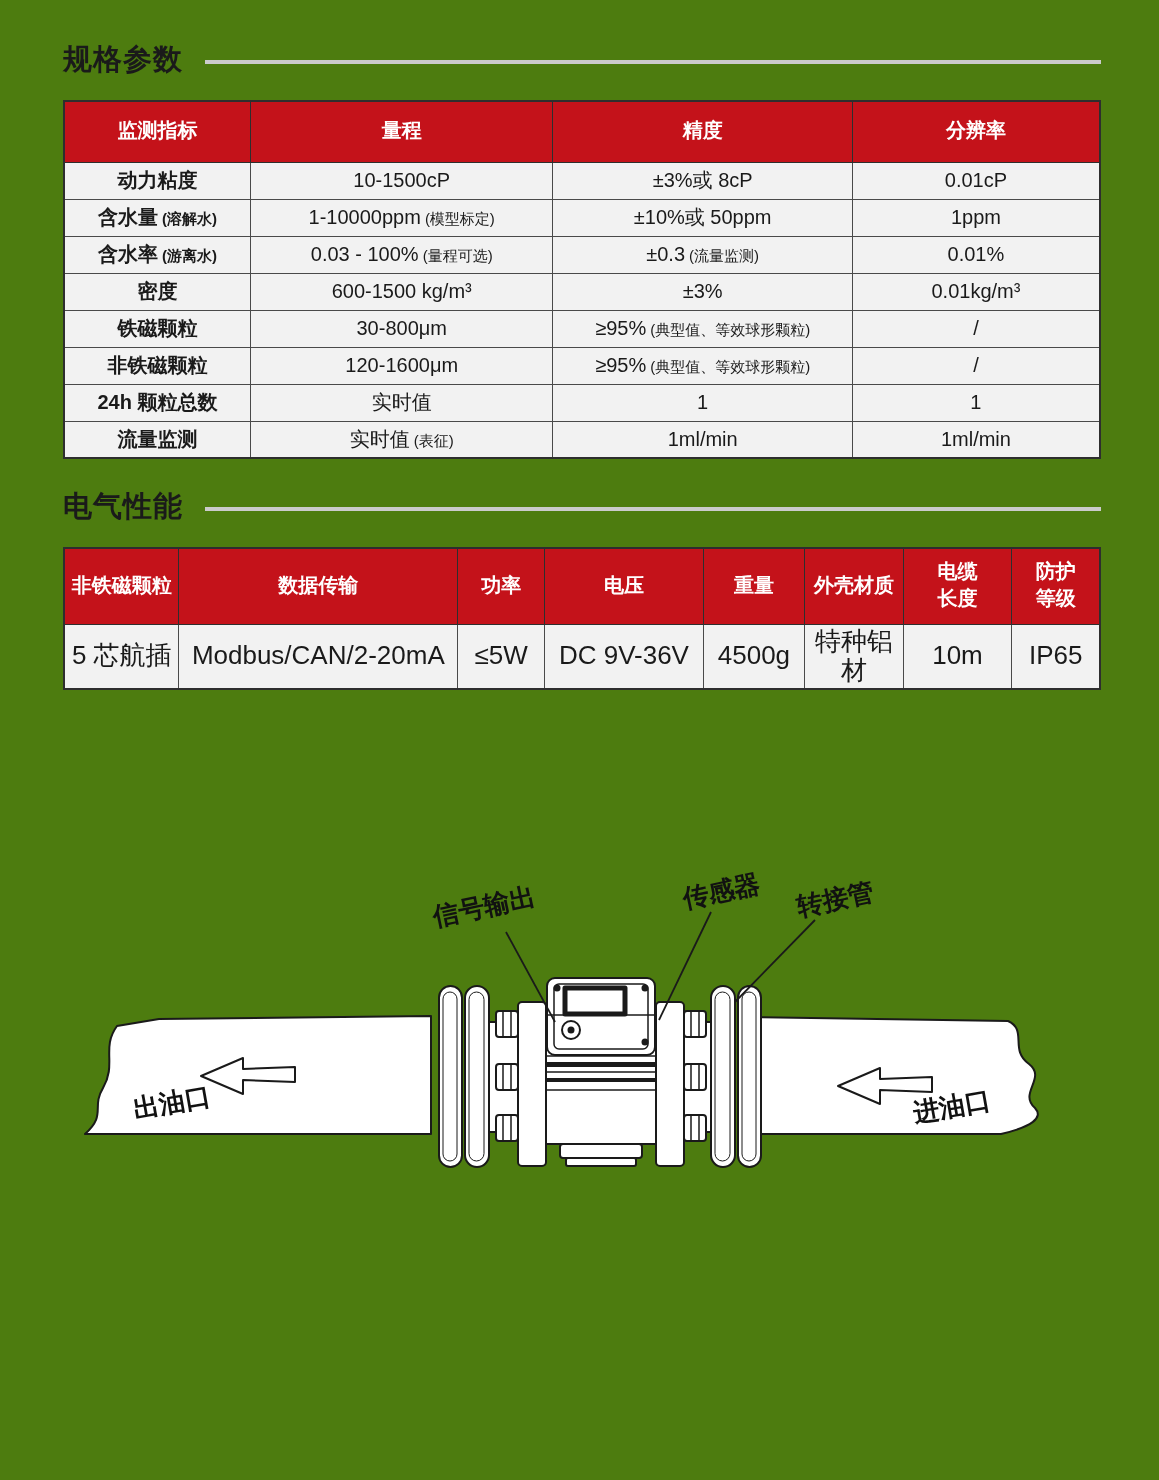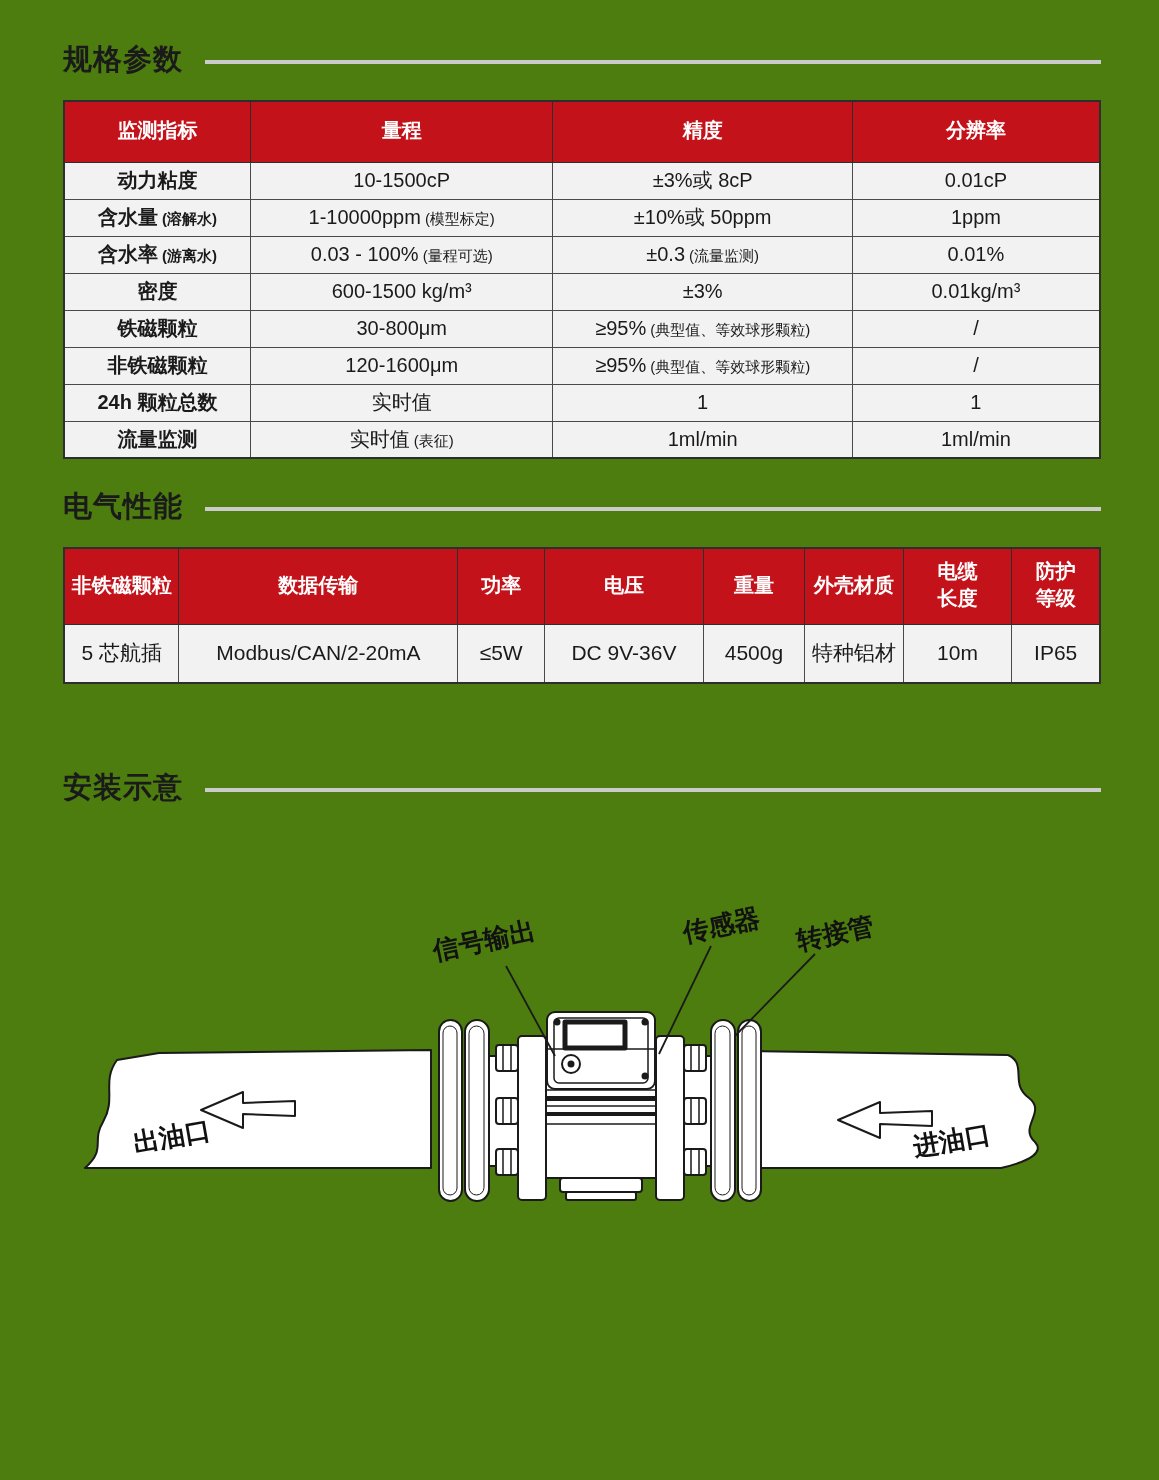--- a/index.html
+++ b/index.html
@@ -21,21 +21,21 @@
 
   table.t{border-collapse:collapse;width:100%;table-layout:fixed;border:2px solid var(--border-dark);}
   table.t th{background:var(--red);color:#fff;font-size:20px;font-weight:bold;
     border:1px solid var(--border-dark);text-align:center;vertical-align:middle;
     padding:4px 2px;line-height:1.35;font-family:Liberation Mono, monospace;}
   table.t td{background:var(--rowbg);border:1px solid var(--border);text-align:center;
     vertical-align:middle;font-size:20px;line-height:1.15;padding:2px 4px;}
   table.t1 th{height:61px;}
   table.t1 td{height:37px;}
   table.t2 th{height:76px;}
-  table.t2 td{height:59px;font-size:21px;}
+  table.t2 td{height:59px;font-size:26px;}
   td.name{font-weight:bold;}
   .note{font-size:15px;margin-left:4px;}
   th .wrap2{display:inline-block;width:2.3em;line-height:1.35;}
 
   .gap-elec{height:28px;}
   .gap-install{height:84px;}
 
   .diagram-wrap{margin-top:76px;}
   svg.diagram{display:block;}
   svg.diagram text{font-family:"Liberation Sans","DejaVu Sans",sans-serif;font-size:26px;font-weight:600;fill:#111;}
@@ -161,24 +161,20 @@
           <td>10m</td>
           <td>IP65</td>
         </tr>
       </tbody>
     </table>
   </section>
 
   <div class="gap-install"></div>
 
   <section>
-    <div class="sec-head">
-      <h2>安装示意</h2>
-      <div class="rule"></div>
-    </div>
 
     <div class="diagram-wrap">
       <svg class="diagram" viewBox="0 0 1040 400" width="1040" height="400" xmlns="http://www.w3.org/2000/svg">
 
         <g fill="#ffffff" stroke="#1a1a1a" stroke-width="2" stroke-linejoin="round">
 
           <path d="M368,166 L96,169 L54,176 C38,198 54,214 40,238 C28,258 44,264 22,284 L368,284 Z"></path>
           <path d="M684,167 L945,171 C965,180 946,200 966,214 C984,228 955,243 972,258 C981,268 968,277 938,284 L684,284 Z"></path>
 
           <rect x="426" y="172" width="29" height="110"></rect>

